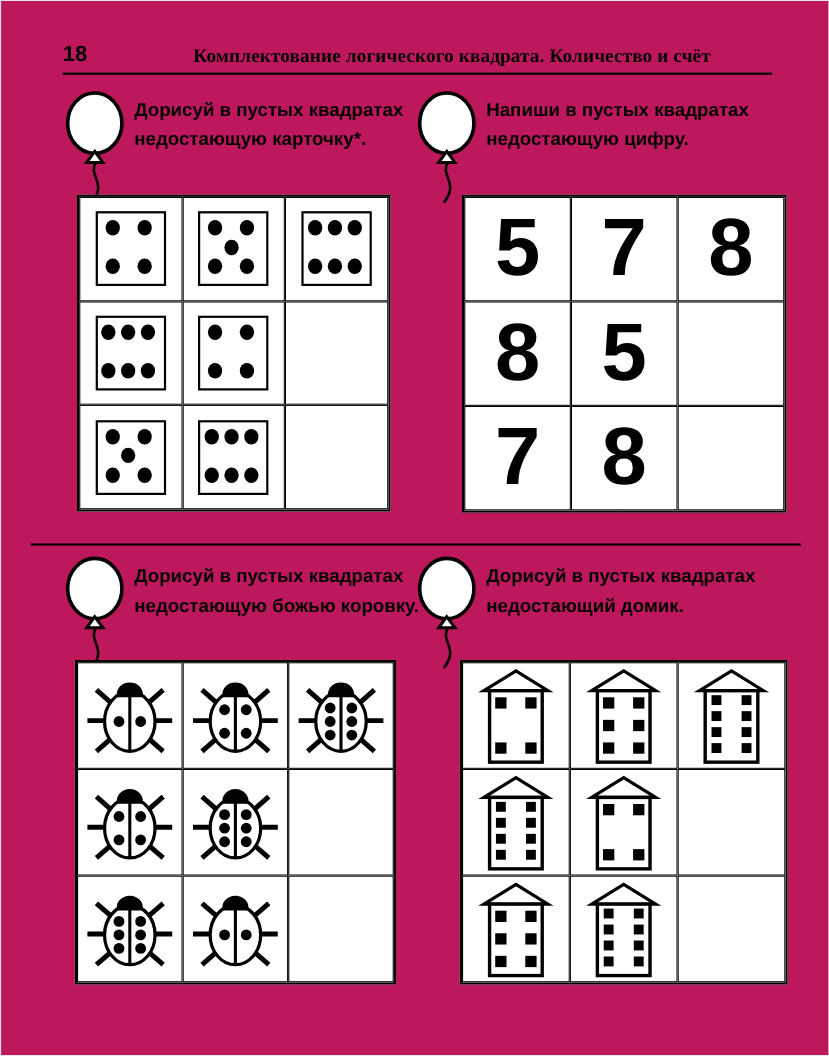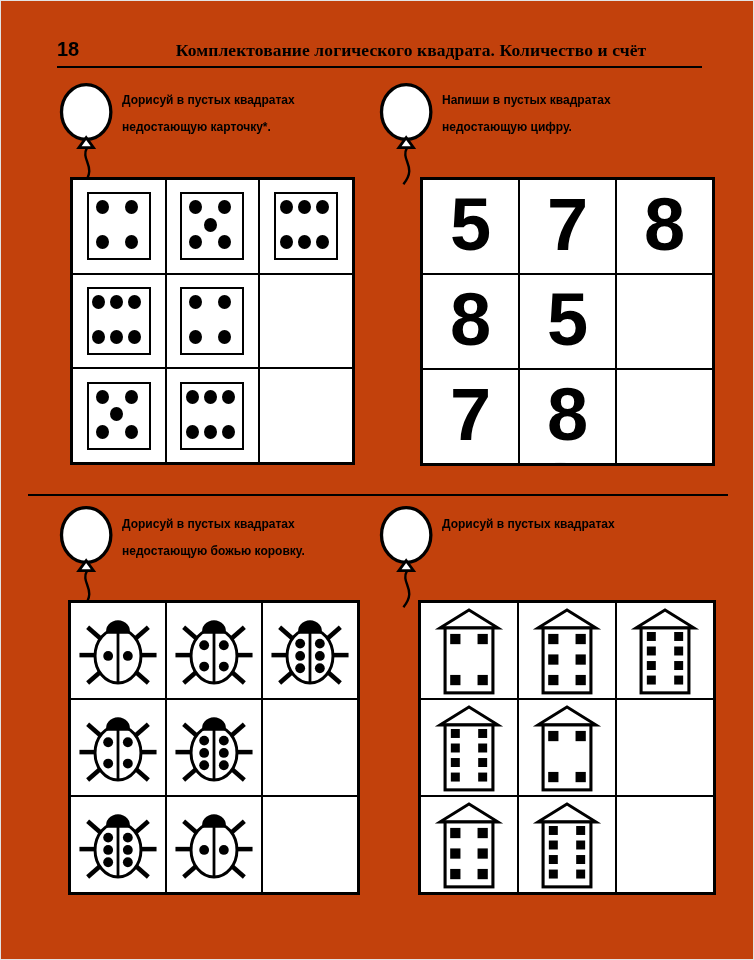--- a/index.html
+++ b/index.html
@@ -1,17 +1,17 @@
 <!DOCTYPE html>
 <html><head>
 <meta charset="utf-8">
 <style>
   html,body{margin:0;padding:0;background:#f6f6f6;}
   #page{
-    position:relative;width:754px;height:960px;background:#c2410c;
+    position:relative;width:754px;height:960px;background:#be185d;
     font-family:"Liberation Sans","DejaVu Sans",sans-serif;color:#000;
     overflow:hidden;margin:0 auto;
     box-shadow:inset 0 0 0 1px #e3e3e3;
   }
   
   .page-number{position:absolute;left:57px;top:38px;font-size:20px;font-weight:700;}
   .page-title{position:absolute;left:120px;top:40px;width:582px;text-align:center;
     font-size:17.5px;font-weight:700;letter-spacing:.1px;font-family:Liberation Serif, serif;}
   .header-rule{position:absolute;left:57px;top:66px;width:645px;height:2.4px;background:#000;}
   
@@ -19,21 +19,21 @@
   
   .watermark{
     position:absolute;left:0;top:450px;width:754px;text-align:center;
     font-size:60px;font-weight:700;letter-spacing:3px;
     color:#ffffff;-webkit-text-stroke:2.2px #dadada;
     text-shadow:2px 2px 0 #ececec;
     mix-blend-mode:darken;z-index:6;pointer-events:none;white-space:nowrap;
   }
   
   .balloon{position:absolute;width:64px;height:118px;}
-  .instr{position:absolute;width:260px;font-size:12px;font-weight:600;line-height:26.5px;}
+  .instr{position:absolute;width:260px;font-size:17px;font-weight:600;line-height:26.5px;}
   
   .grid{position:absolute;display:grid;grid-template-columns:repeat(3,1fr);
     grid-template-rows:repeat(3,1fr);border:2.6px solid #000;background:#fff;z-index:2;}
   .grid .cell{border:1.2px solid #000;display:flex;align-items:center;justify-content:center;background:#fff;}
   
   .dot-card{position:relative;width:60px;height:64px;border:2.6px solid #000;background:#fff;}
   .dot{position:absolute;width:13px;height:14px;border-radius:50%;background:#000;}
   
   .num{font-size:74px;font-weight:600;line-height:1;transform:translateY(-2px);}
   
@@ -300,20 +300,21 @@
       <div class="cell"></div>
     </div>
 
   <svg class="balloon" style="left:376px;top:503px" viewBox="0 0 70 125">
     <ellipse cx="33" cy="33" rx="27" ry="30" fill="#fff" stroke="#000" stroke-width="3.6"></ellipse>
     <path d="M33,61 L25,72 L41,72 Z" fill="#fff" stroke="#000" stroke-width="3"></path>
     <path d="M34,72 C26,86 46,92 30,112" fill="none" stroke="#000" stroke-width="2.6"></path>
   </svg>
   <div class="instr" style="left:442px;top:511px">
     <div>Дорисуй в пустых квадратах</div>
+    <div>недостающий домик.</div>
   </div>
   <div class="grid" style="left:418px;top:600px;width:294px;height:291px">
       <div class="cell">
         <svg width="80" height="94" viewBox="0 0 90 110">
           <polygon points="11,28 45,7 79,28" fill="#fff" stroke="#000" stroke-width="3.4"></polygon>
           <rect x="17" y="28" width="56" height="76" fill="#fff" stroke="#000" stroke-width="3.6"></rect>
           <rect x="23" y="35" width="12" height="12" fill="#000"></rect>
           <rect x="55" y="35" width="12" height="12" fill="#000"></rect>
           <rect x="23" y="83" width="12" height="12" fill="#000"></rect>
           <rect x="55" y="83" width="12" height="12" fill="#000"></rect>

